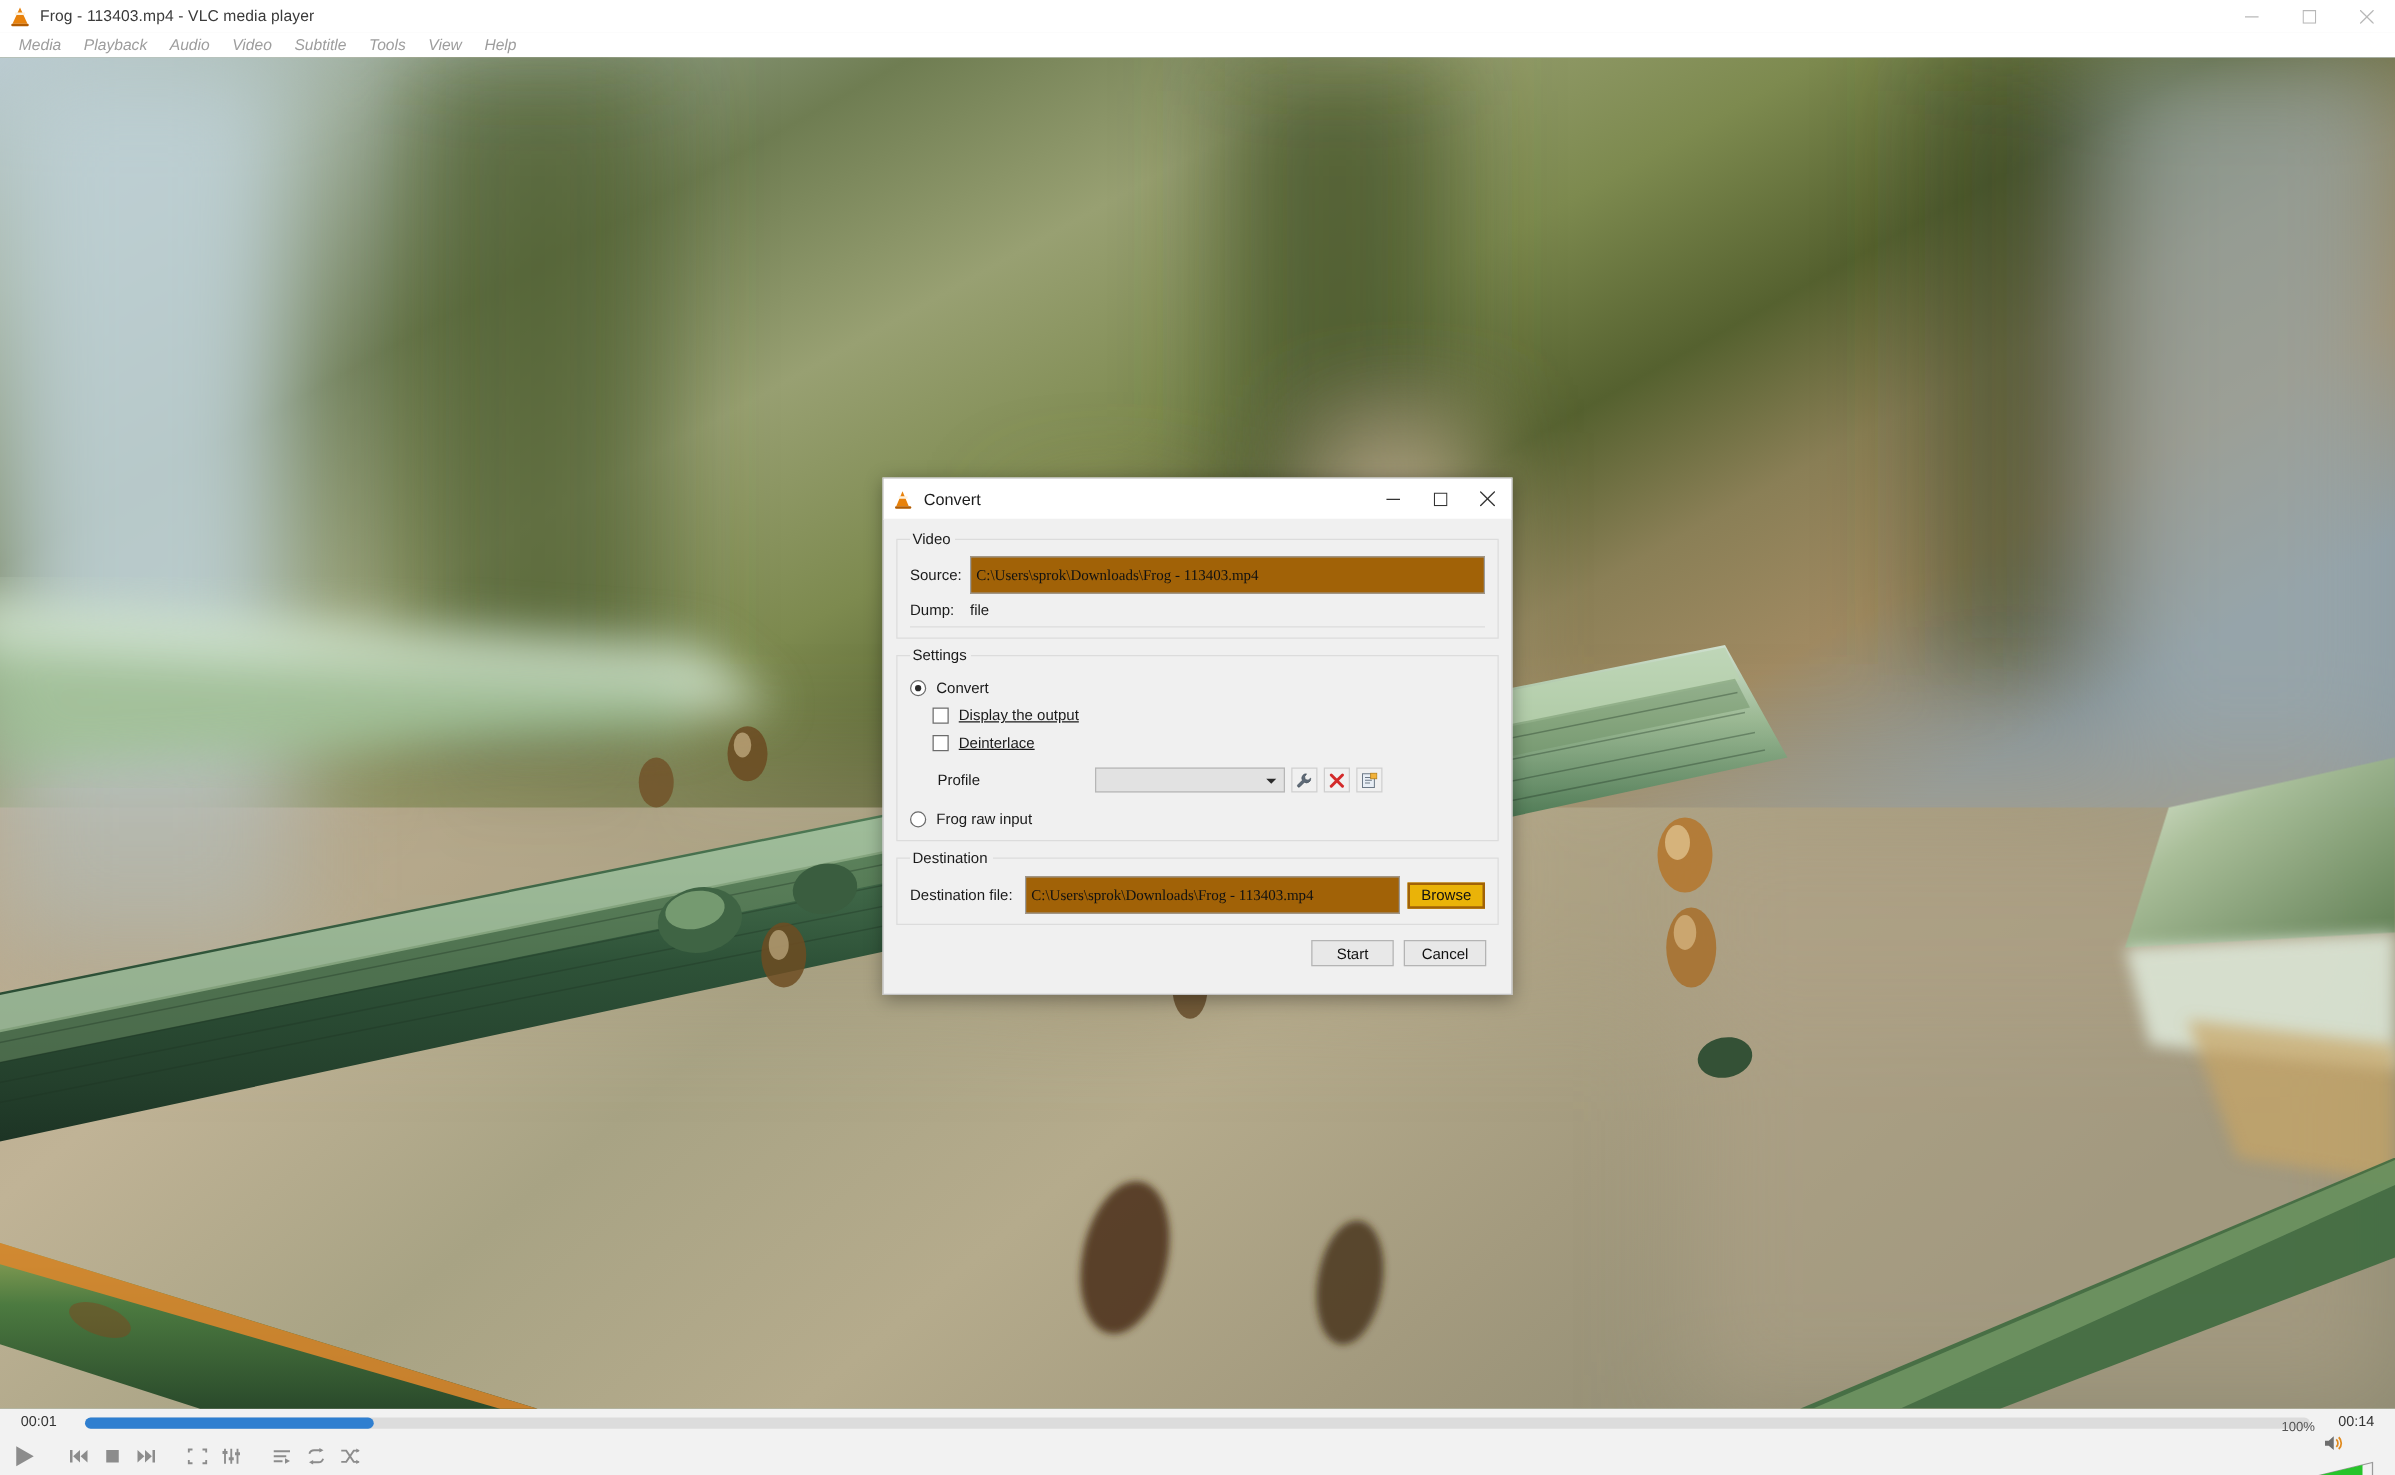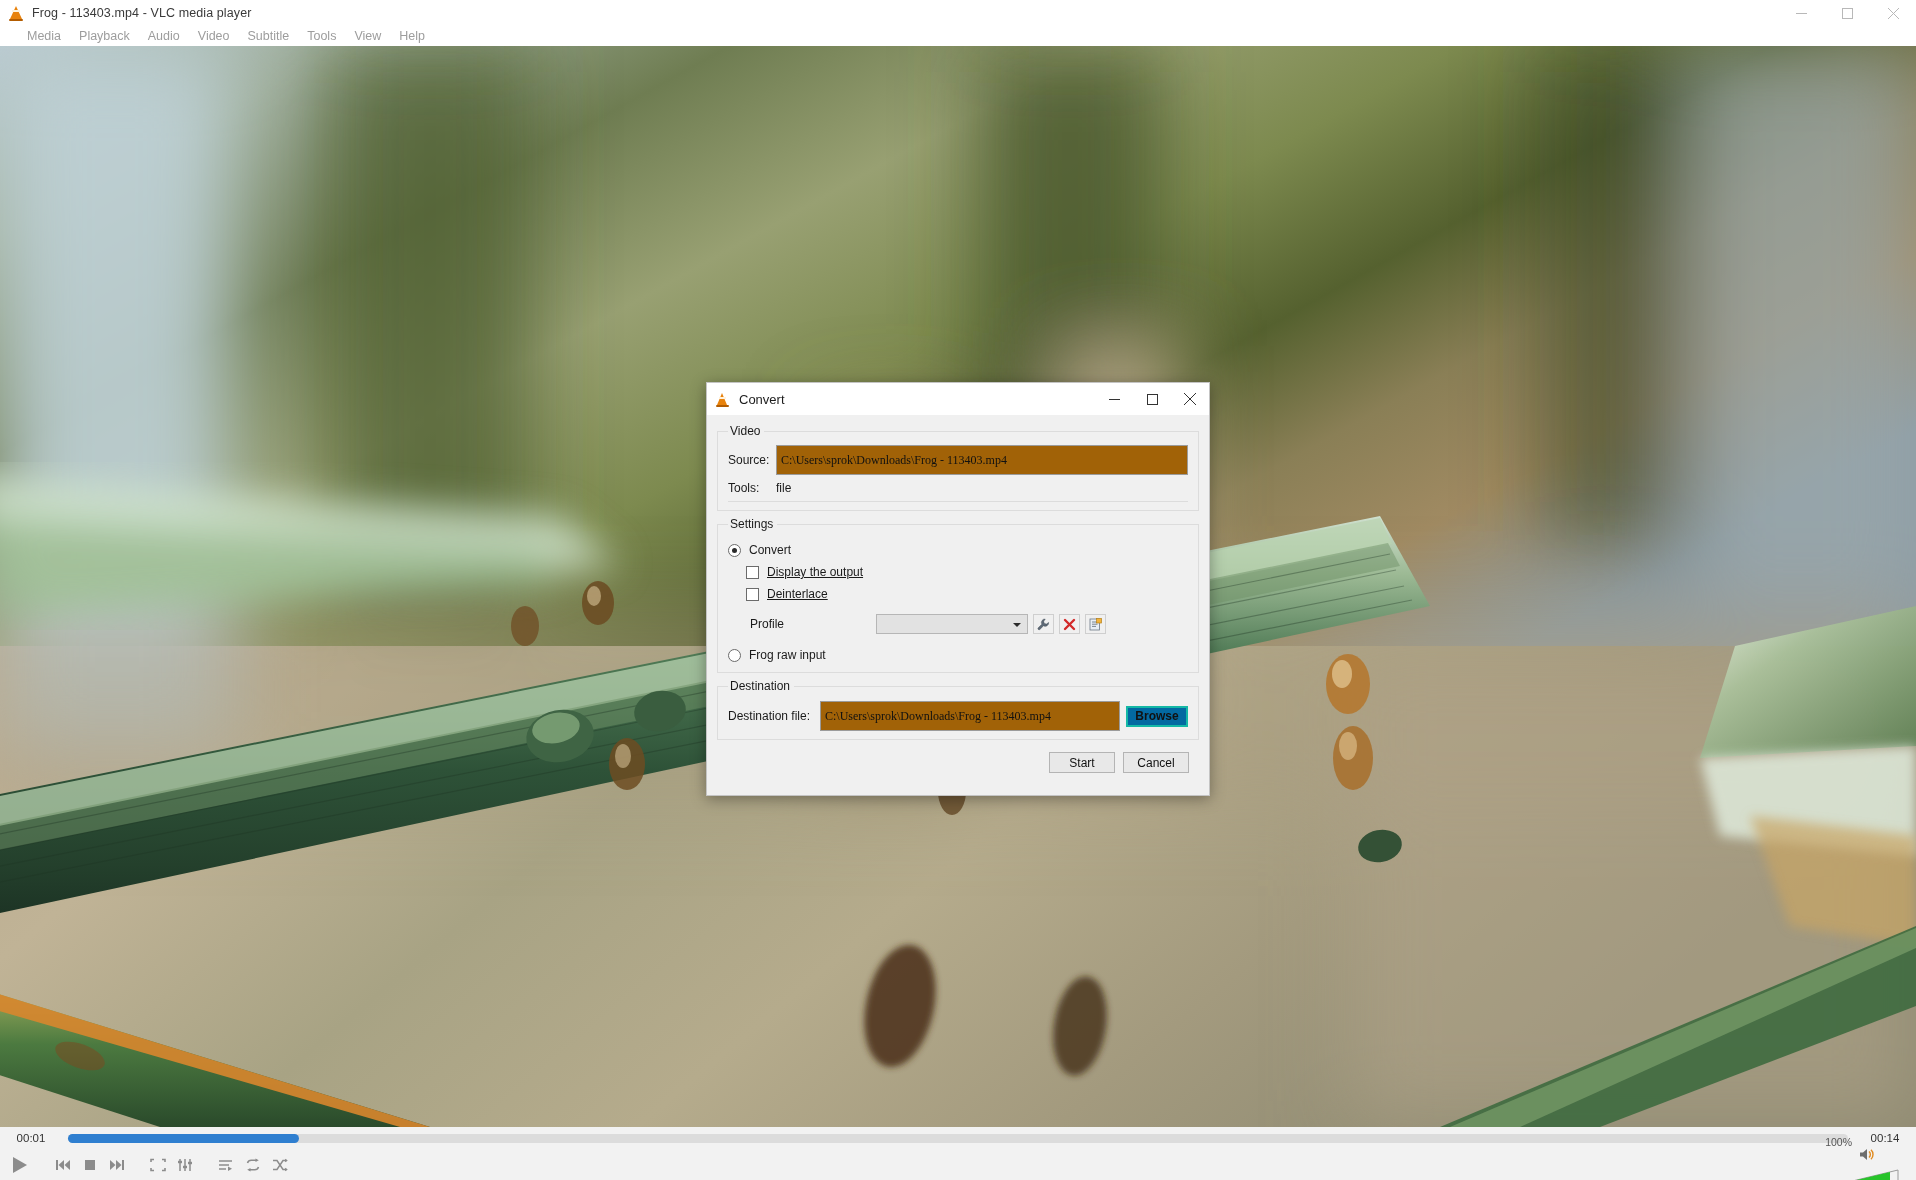--- a/index.html
+++ b/index.html
@@ -54,21 +54,22 @@
     color: #b8b8b8;
   }
   .tb-btn svg { display: block; }
 
   
   .menubar {
     position: absolute; left: 0; top: 26px;
     width: 1916px; height: 20px;
     background: #ffffff;
     display: flex; align-items: center;
-    padding-left: 18px;
+    padding-left: 6px;
+    font-style: italic;
   }
   .menu-item {
     font-size: 12.5px; color: #9d9d9d;
     padding: 2px 9px;
     white-space: nowrap;
   }
 
   
   .video {
     position: absolute; left: 0; top: 46px;
@@ -252,23 +253,22 @@
     height: 21px;
     min-width: 62px;
     background: #e8e8e8;
     border: 1px solid #b4b4b4;
     font-size: 12px; color: #111;
     font-family: "Liberation Sans", sans-serif;
     display: flex; align-items: center; justify-content: center;
     padding: 0 10px;
   }
   .btn.focused {
-    border: 2px solid #14b8a6;
-    background: #0369a1;
-    font-weight: bold;
+    border: 2px solid #a16207;
+    background: #eab308;
   }
   .browse-btn { margin-left: 6px; width: 62px; }
 
   .dlg-footer {
     display: flex; justify-content: flex-end;
     gap: 8px;
     padding: 6px 10px 0 10px;
   }
   .dlg-footer .btn { width: 66px; }
 </style>
@@ -578,21 +578,21 @@
 
     <div class="dlg-body">
 
       <fieldset class="group">
         <legend>Video</legend>
         <div class="row src-row">
           <div class="lbl src-label">Source:</div>
           <input class="txtinput src-input" type="text" readonly="" value="C:\Users\sprok\Downloads\Frog - 113403.mp4" style="">
         </div>
         <div class="row type-row">
-          <div class="lbl type-label">Tools:</div>
+          <div class="lbl type-label">Dump:</div>
           <div class="type-val">file</div>
         </div>
       </fieldset>
 
       <fieldset class="group">
         <legend>Settings</legend>
 
         <div class="radio-row">
           <div class="radio checked"></div>
           <div class="lbl">Convert</div>

